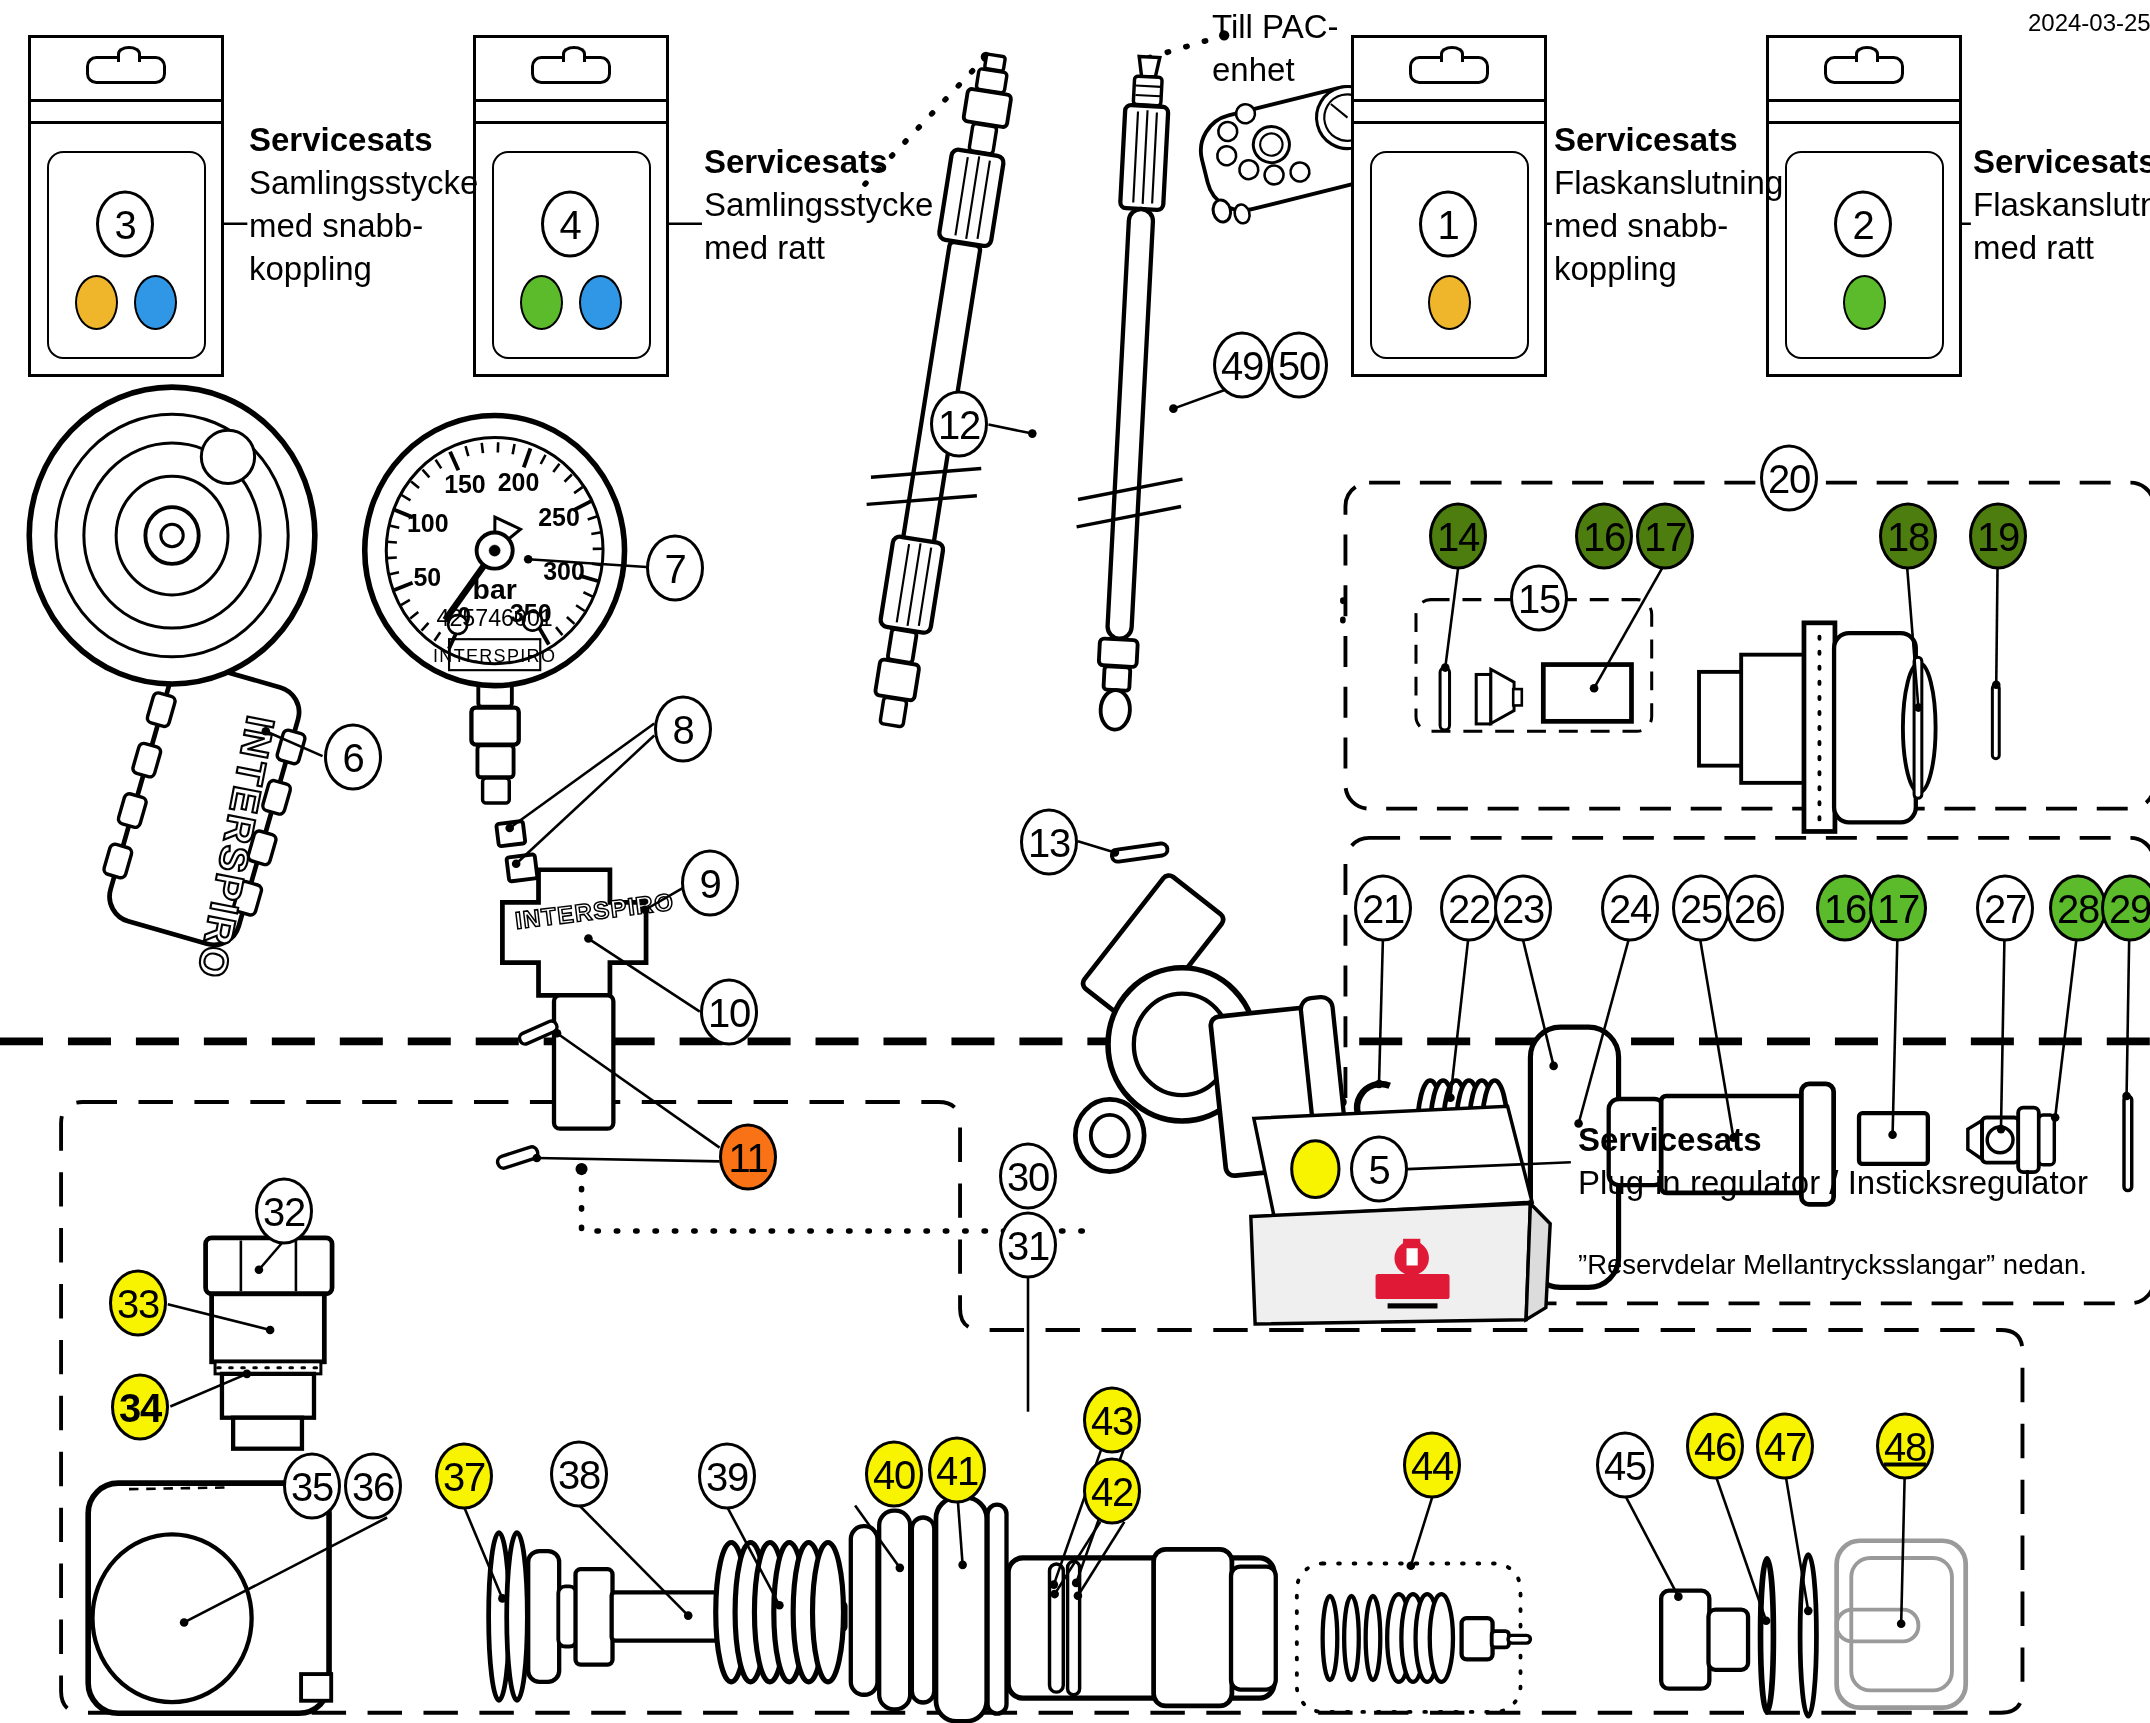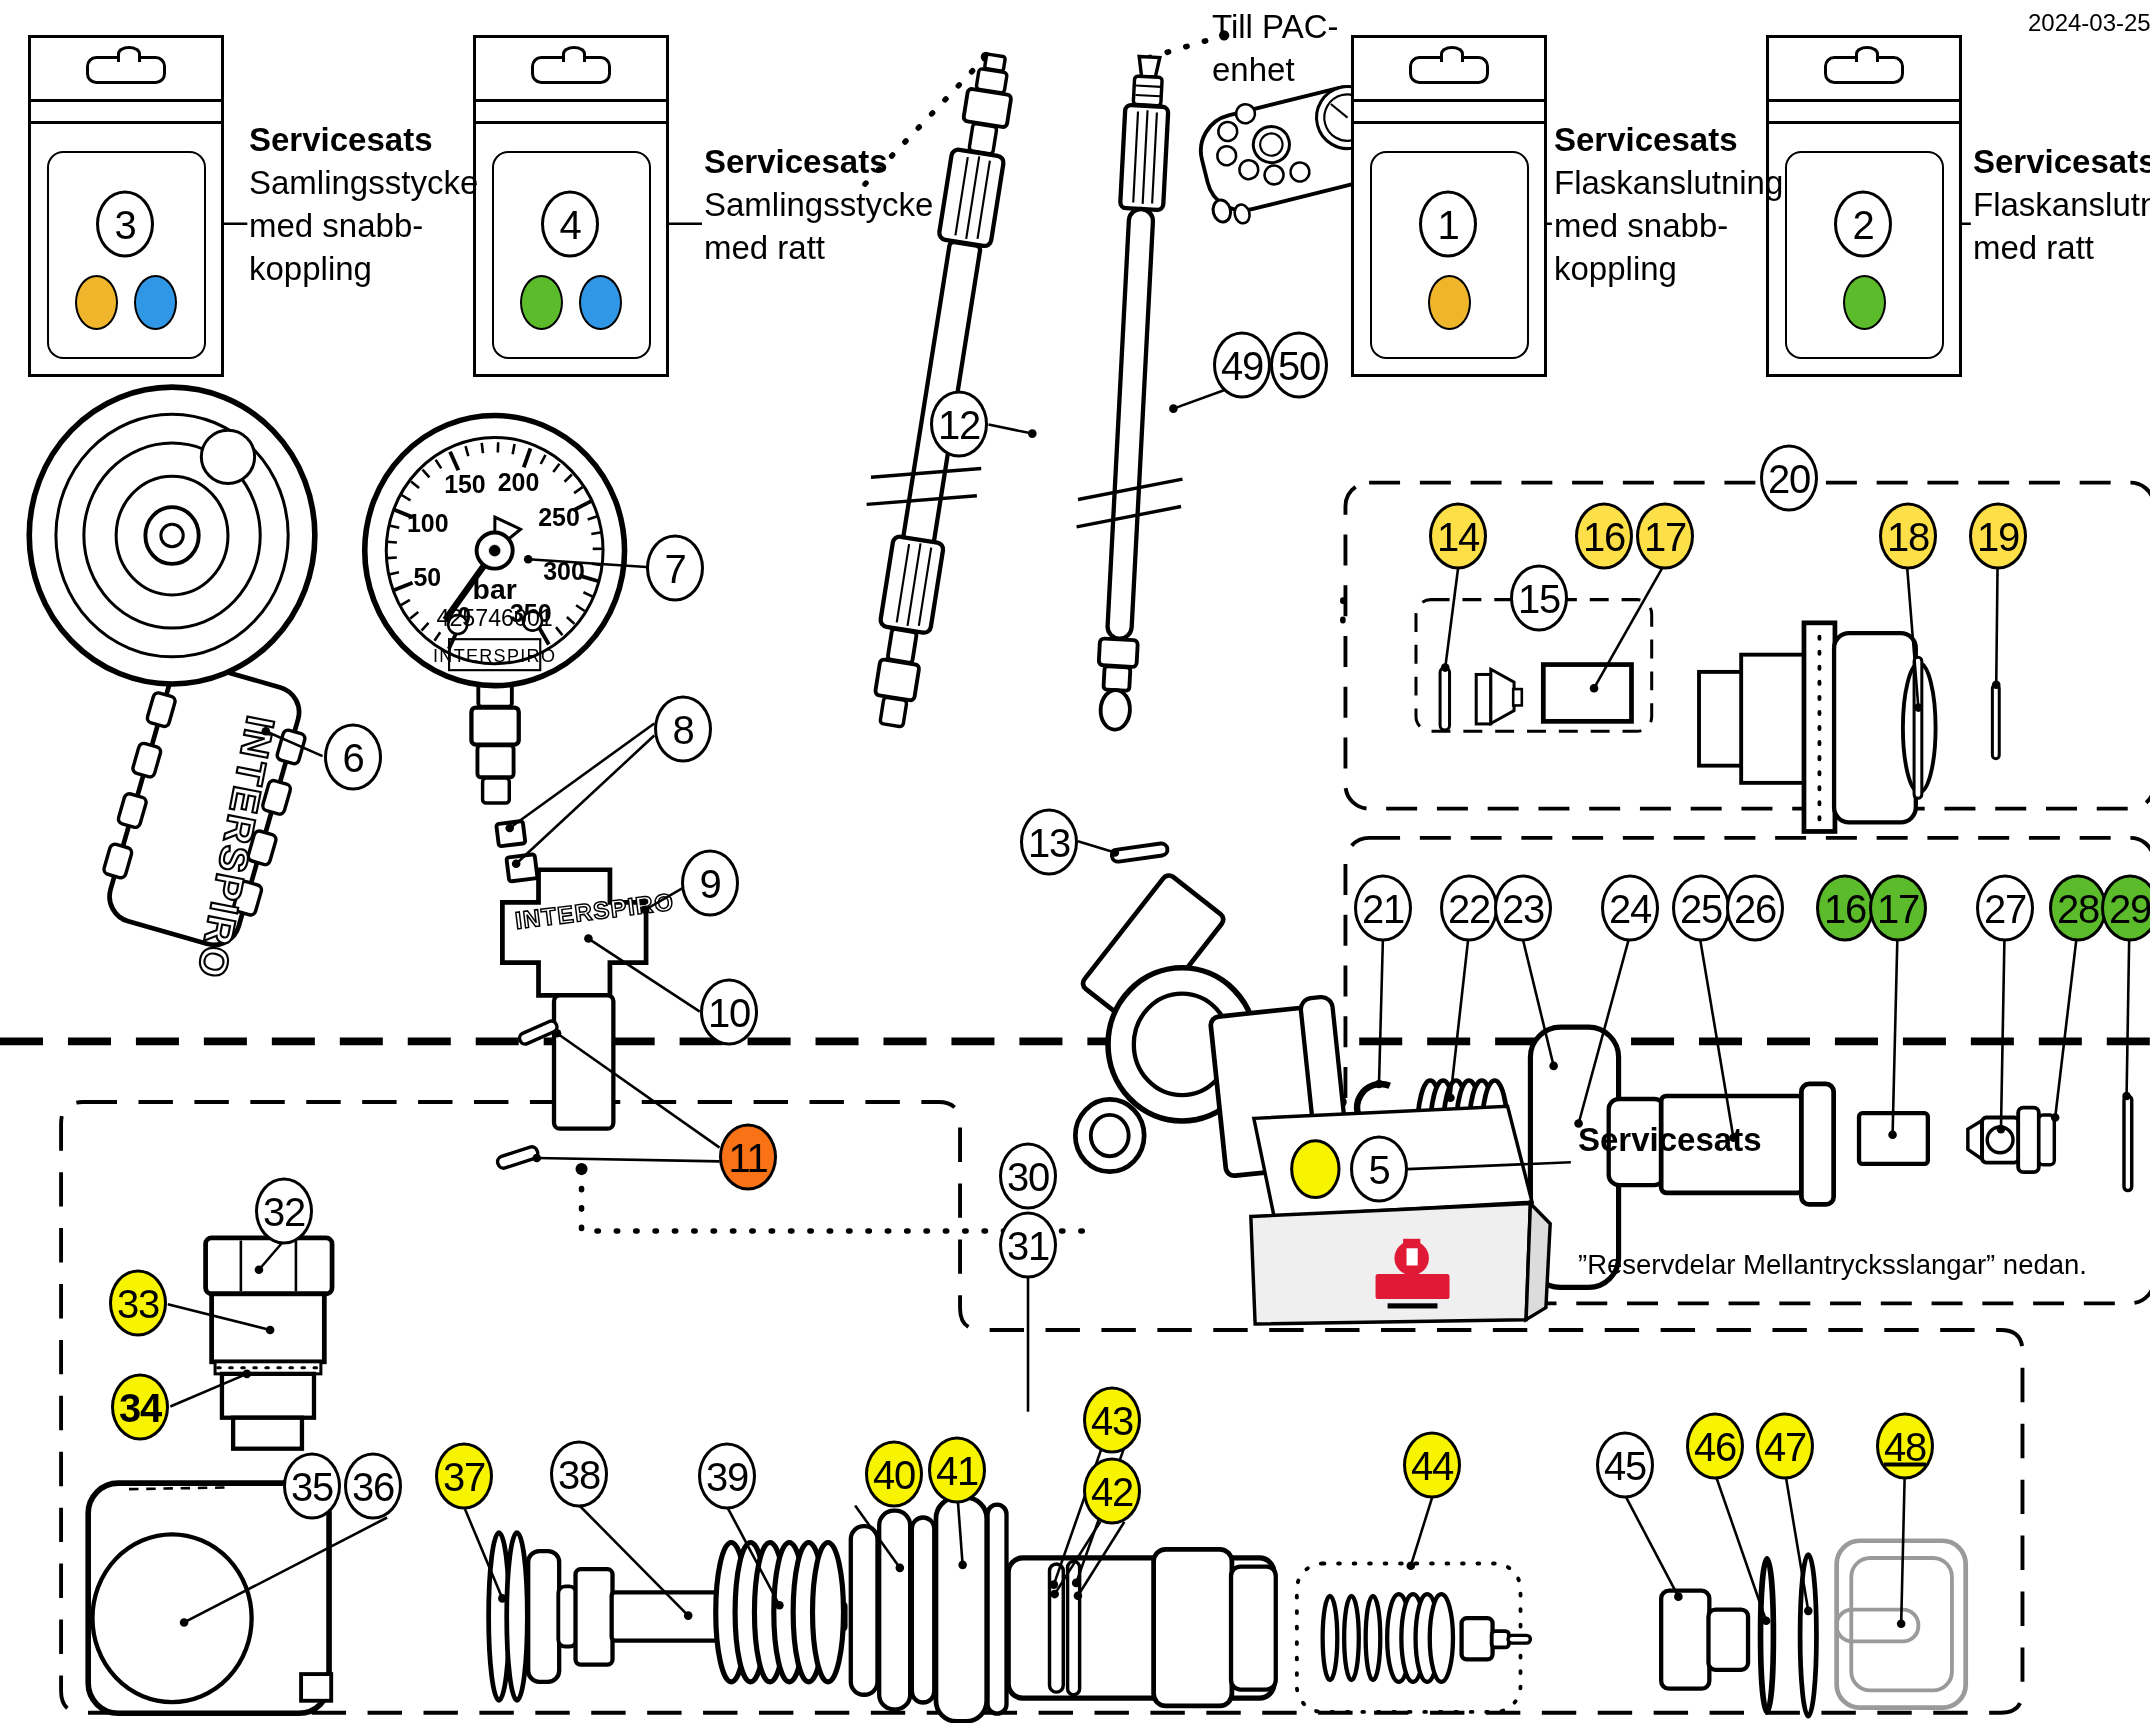--- a/index.html
+++ b/index.html
@@ -5,21 +5,21 @@
   *{box-sizing:border-box}
   body{margin:0;background:#fff}
   .stage{position:relative;width:2167px;height:1724px;background:#fff;overflow:hidden;
          font-family:"Liberation Sans",sans-serif;color:#000}
   svg.layer{position:absolute;left:0;top:0;width:2167px;height:1724px;z-index:1}
 
   
   .co{position:absolute;width:58px;height:67px;border:3px solid #000;border-radius:50%;
       background:#fff;display:flex;align-items:center;justify-content:center;
       font-size:40px;letter-spacing:-1.3px;transform:translate(-50%,-50%);z-index:3;line-height:1}
-  .co.orange{background:#fde047}
+  .co.orange{background:#4d7c0f}
   .co.green{background:#5BBB2B}
   .co.blue{background:#f97316}
   .co.yellow{background:#F8F400}
 
   
   .pkg{position:absolute;width:196px;height:342px;border:3.4px solid #000;background:#fff;z-index:2}
   .pkg .hang{height:64px;border-bottom:3.4px solid #000;position:relative}
   .pkg .hole{position:absolute;left:50%;top:18px;transform:translateX(-50%);
              width:80px;height:28px;border:3px solid #000;border-radius:10.3px;background:#fff}
   .pkg .hole:before{content:"";position:absolute;top:-13px;left:50%;margin-left:-9px;width:18px;height:13px;
@@ -548,20 +548,21 @@
     <div>koppling</div>
   </div>
   <div class="tb" style="left:1973px;top:140px">
     <div class="b">Servicesats</div>
     <div>Flaskanslutning</div>
     <div>med ratt</div>
   </div>
 
   <div class="tb" style="left:1578px;top:1118px">
     <div class="b">Servicesats</div>
+    <div>Plug-in regulator / Insticksregulator</div>
   </div>
   <div class="note" style="left:1578px;top:1245px">
     <div>”Reservdelar Mellantrycksslangar” nedan.</div>
   </div>
 
   <div id="callouts">
       <div class="co " style="left: 1448px; top: 224px;">1</div>
       <div class="co " style="left: 1863px; top: 224px;">2</div>
       <div class="co " style="left: 125px; top: 224px;">3</div>
       <div class="co " style="left: 570px; top: 224px;">4</div>

